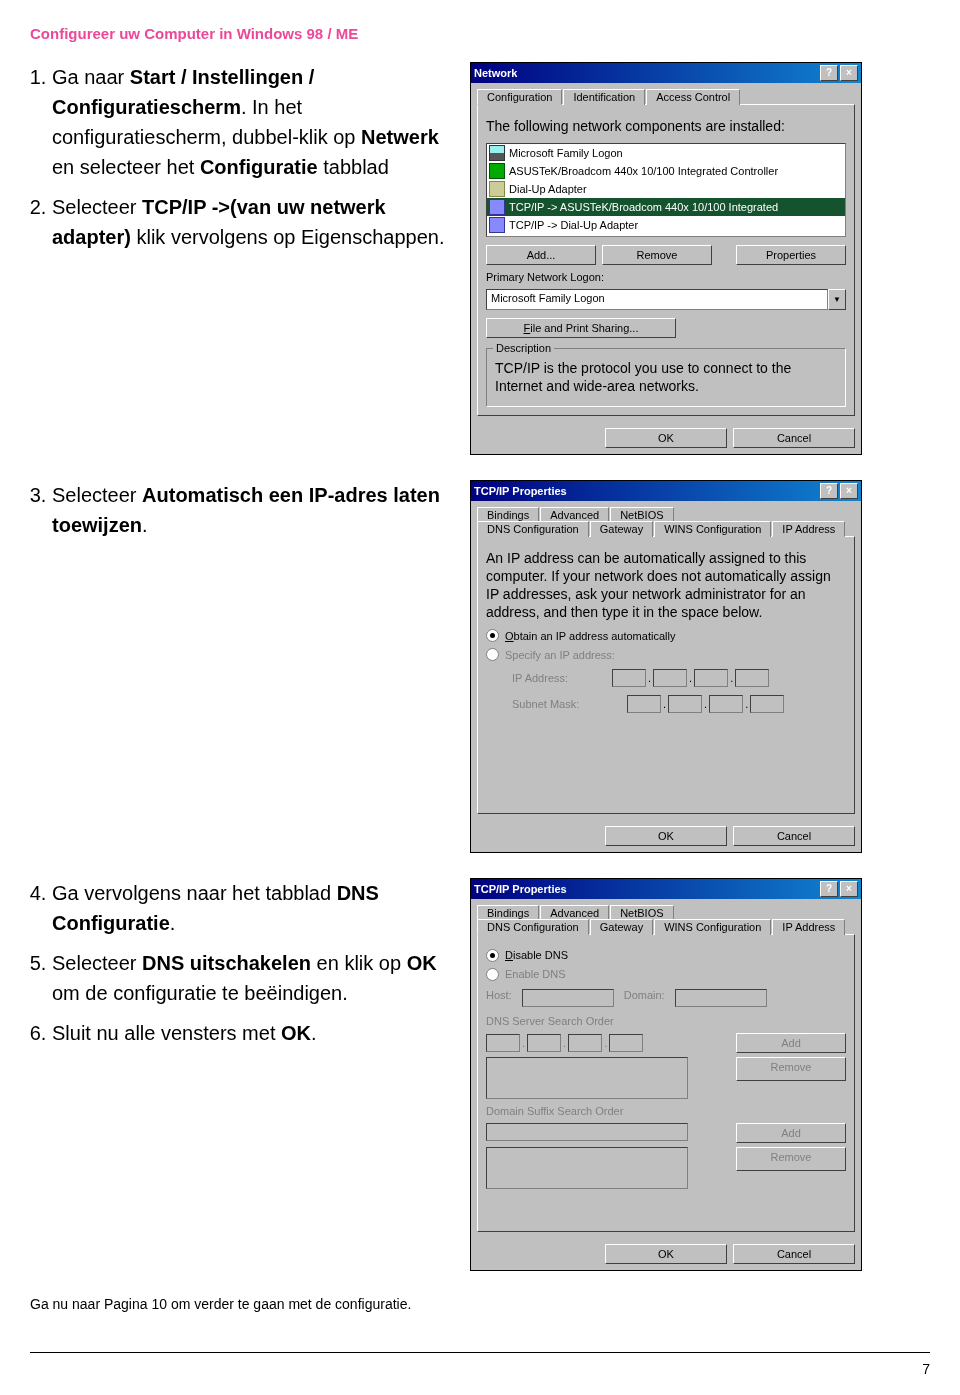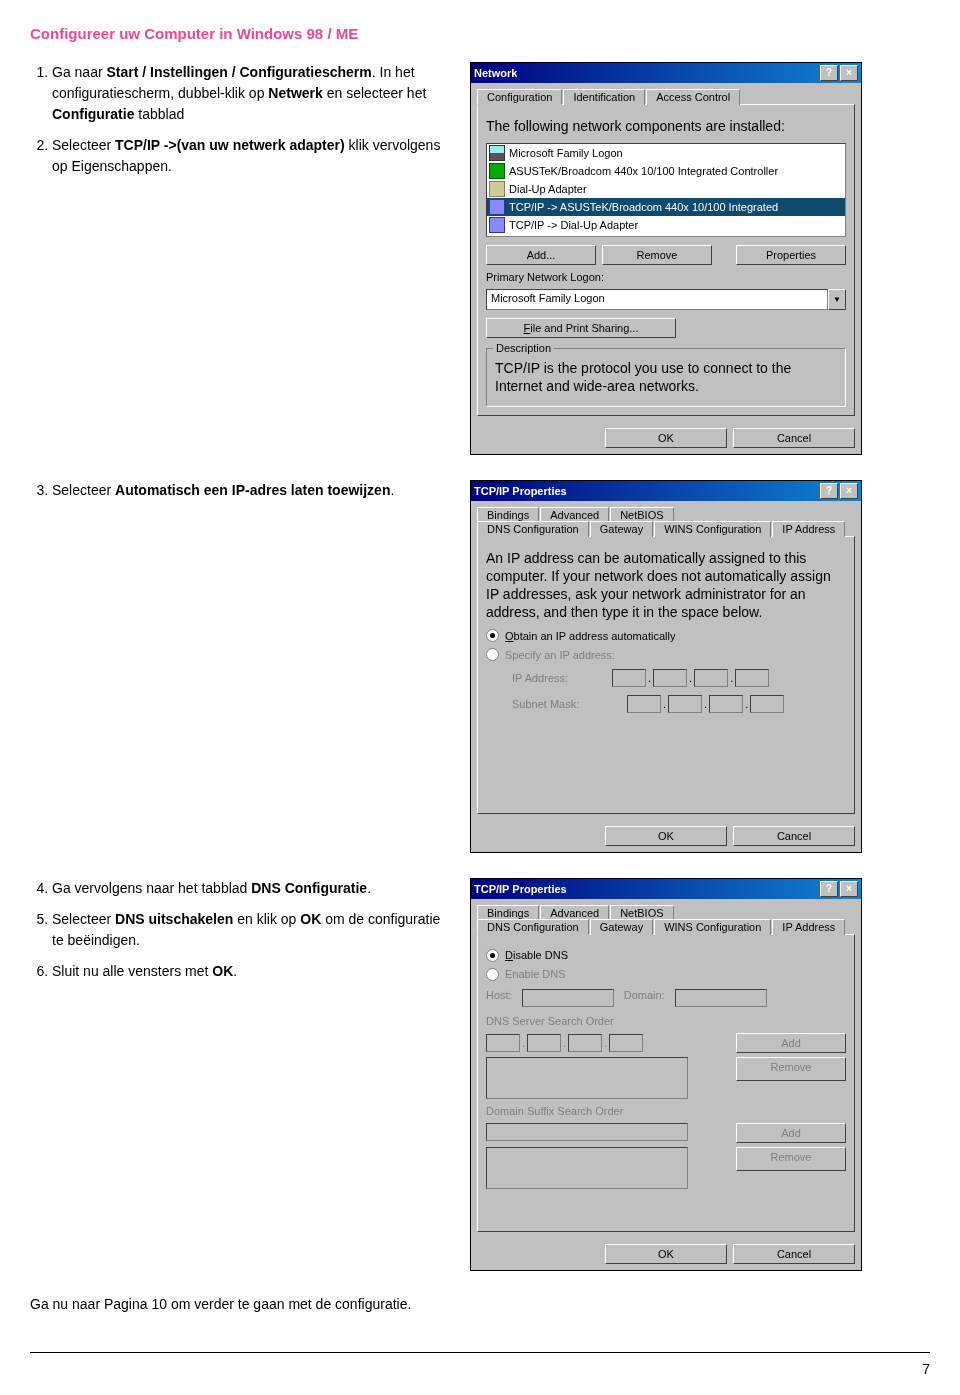--- a/index.html
+++ b/index.html
@@ -1,41 +1,41 @@
 <!DOCTYPE html>
 <html><head>
 <meta charset="utf-8">
 <style>
   body{margin:0;padding:25px 30px;font-family:Verdana,Arial,sans-serif;font-size:14px;color:#000;background:#fff;width:960px;box-sizing:border-box}
   h1{font-size:15px;font-weight:bold;color:#ec4899;margin:0 0 20px}
   .row{display:flex;gap:20px;margin-bottom:25px;align-items:flex-start}
   .left{flex:0 0 420px}
   .right{flex:1}
   ol{margin:0;padding-left:22px}
-  ol li{margin-bottom:10px;line-height:1.5;font-size:14px}
+  ol li{margin-bottom:10px;line-height:1.5;font-size:20px}
   b{font-weight:bold}
   .footer-text{margin-top:20px;font-size:14px}
   .sep{border:none;border-top:1px solid #000;margin:40px 0 8px}
   .pagenum{text-align:right;font-size:14px;margin-top:4px}
 
   
   .win{border:1px solid #000;background:#c0c0c0;font-family:"MS Sans Serif",Tahoma,sans-serif;font-size:11px;color:#000;width:390px}
   .titlebar{background:linear-gradient(to right,#000080,#1084d0);color:#fff;display:flex;align-items:center;padding:2px 3px;font-weight:bold;font-size:11px}
   .titlebar .t{flex:1}
   .tbtn{width:16px;height:14px;background:#c0c0c0;border:1px solid #fff;border-right-color:#404040;border-bottom-color:#404040;margin-left:2px;display:flex;align-items:center;justify-content:center;font-size:10px;line-height:1;font-family:Arial}
   .body{padding:6px}
   .tabs{display:flex;font-size:11px;margin-bottom:-1px}
   .tab{padding:1px 9px;background:#c0c0c0;border:1px solid #808080;border-top-color:#fff;border-left-color:#fff;border-bottom:none;margin-right:1px}
   .tab.active{background:#c0c0c0;position:relative;z-index:2;border-bottom:1px solid #c0c0c0}
   .tab.active::after{content:"";position:absolute;left:0;right:0;bottom:-1px;height:1px;background:#c0c0c0}
   .panel{border:1px solid #fff;border-right-color:#404040;border-bottom-color:#404040;padding:8px;background:#c0c0c0;min-height:200px}
   .txt{font-size:14px;margin:4px 0 8px;line-height:1.3}
   .listbox{background:#fff;border:1px solid #808080;border-top-color:#404040;border-left-color:#404040;height:92px;overflow:hidden;font-size:11px}
   .li{display:flex;align-items:center;padding:1px 2px;gap:4px;white-space:nowrap}
-  .li.sel{background:#0c4a6e;color:#fff}
+  .li.sel{background:#14532d;color:#fff}
   .ic{width:14px;height:14px;display:inline-block;flex-shrink:0}
   .ic.mon{background:linear-gradient(#9ee 50%,#555 50%);border:1px solid #333}
   .ic.net{background:#0a0;border:1px solid #050}
   .ic.ph{background:#cc9;border:1px solid #884}
   .ic.pr{background:#88f;border:1px solid #339}
   .btnrow{display:flex;gap:6px;margin-top:8px}
   .btn{padding:3px 24px;background:#c0c0c0;border:1px solid #fff;border-right-color:#404040;border-bottom-color:#404040;font-size:11px;min-width:72px;text-align:center}
   .btn.sm{min-width:60px}
   .combo{display:flex}
   .combo .field{flex:1;background:#fff;border:1px solid #808080;border-top-color:#404040;border-left-color:#404040;padding:2px 4px;font-size:11px;height:15px}

